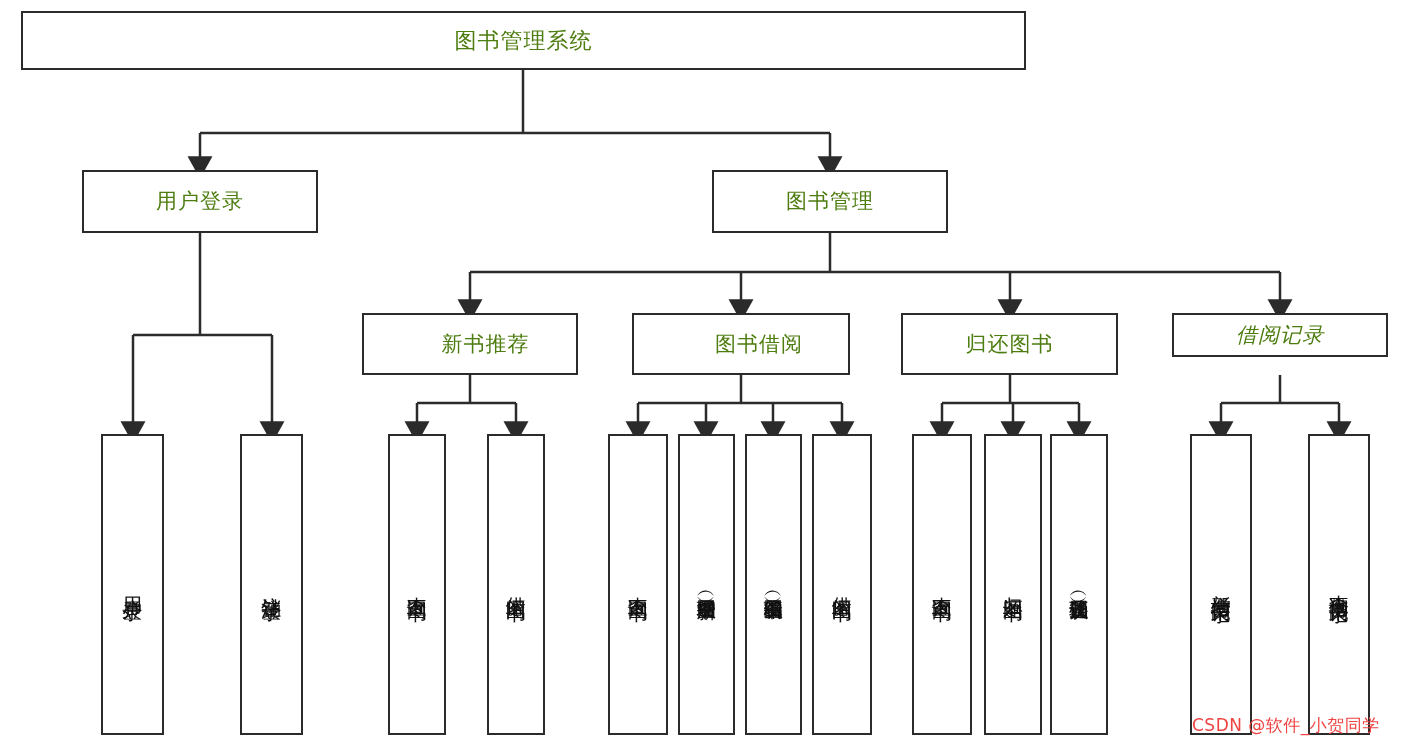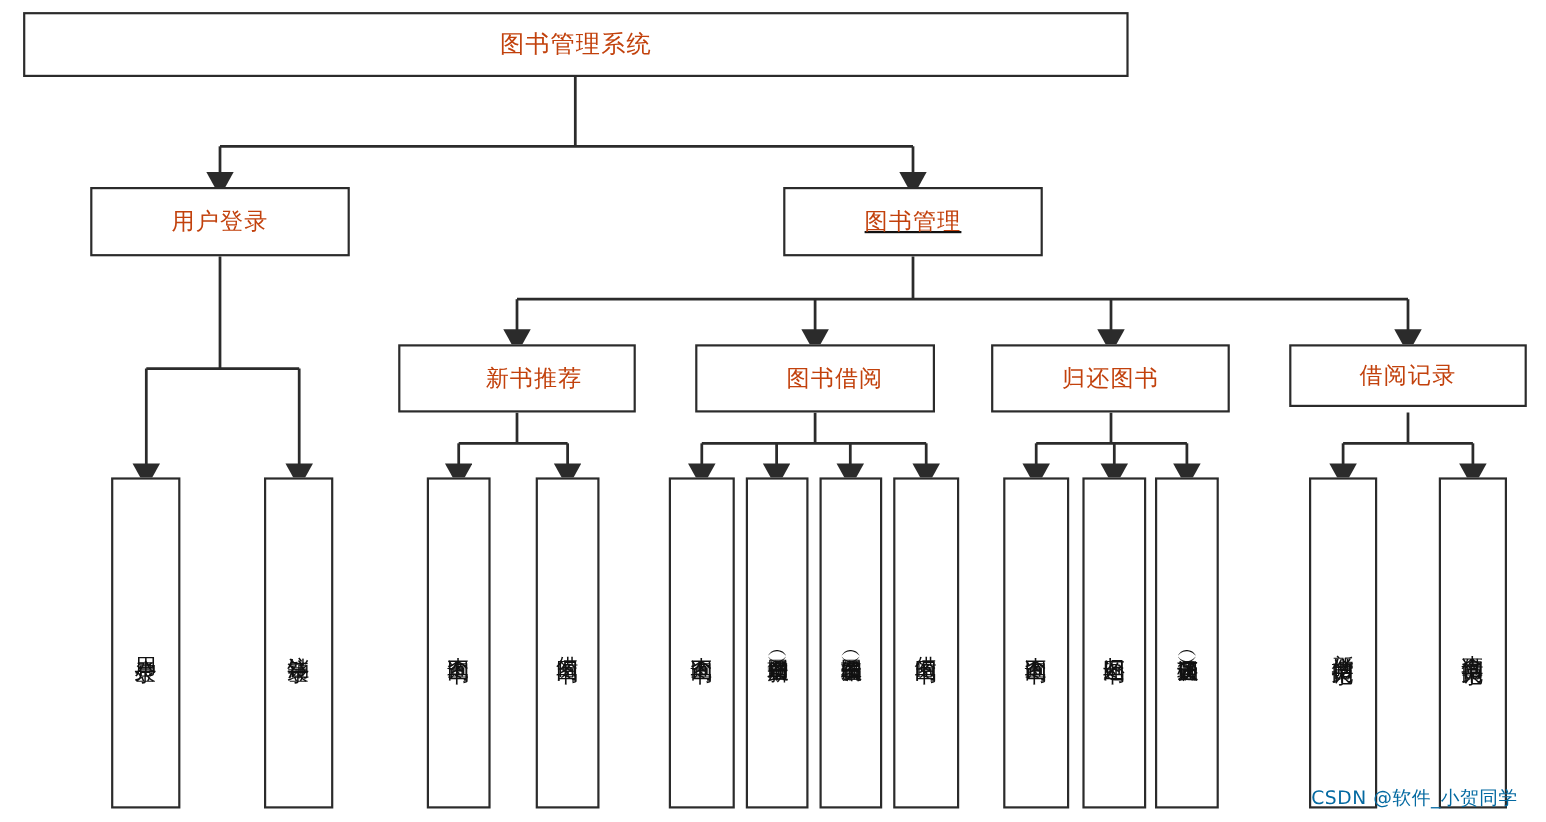--- a/index.html
+++ b/index.html
@@ -32,21 +32,21 @@
     display: flex;
     align-items: center;
     justify-content: center;
     color: #111111;
   }
   .node-label {
     font-size: 21px;
     line-height: 1.15;
     letter-spacing: 1px;
     white-space: nowrap;
-    color: #c2410c;
+    color: #4d7c0f;
   }
   .node-root .node-label { font-size: 22px; }
   .leaf-box {
     position: absolute;
     box-sizing: border-box;
     border: 2.5px solid #2b2b2b;
     background: #ffffff;
     display: flex;
     align-items: center;
     justify-content: center;
@@ -57,21 +57,21 @@
     text-orientation: upright;
     font-size: 20px;
     line-height: 1.12;
     letter-spacing: 2px;
     color: #111111;
     white-space: nowrap;
   }
   .watermark {
     position: absolute;
     font-size: 17px;
-    color: #0369a1;
+    color: #ef4444;
     white-space: nowrap;
     letter-spacing: 0.5px;
   }
 </style>
 </head>
 <body>
 
 <div id="canvas">
 
   <svg class="diagram" viewBox="0 0 1405 747" xmlns="http://www.w3.org/2000/svg">
@@ -136,34 +136,34 @@
     </g>
   </svg>
 
   <div class="node-box node-root" style="left:21px; top:11px; width:1005px; height:59px;">
     <span class="node-label">图书管理系统</span>
   </div>
 
   <div class="node-box" style="left:82px; top:170px; width:236px; height:63px;">
     <span class="node-label">用户登录</span>
   </div>
-  <div class="node-box" style="left:712px; top:170px; width:236px; height:63px;text-decoration:underline;">
+  <div class="node-box" style="left:712px; top:170px; width:236px; height:63px;">
     <span class="node-label">图书管理</span>
   </div>
 
   <div class="node-box" style="left:362px; top:313px; width:216px; height:62px;padding-left:31px;">
     <span class="node-label">新书推荐</span>
   </div>
   <div class="node-box" style="left:632px; top:313px; width:218px; height:62px;padding-left:36px;">
     <span class="node-label">图书借阅</span>
   </div>
   <div class="node-box" style="left:901px; top:313px; width:217px; height:62px;">
     <span class="node-label">归还图书</span>
   </div>
-  <div class="node-box" style="left:1172px; top:313px; width:216px; height:57px;">
+  <div class="node-box" style="left:1172px; top:313px; width:216px; height:44px;font-style:italic;">
     <span class="node-label">借阅记录</span>
   </div>
 
   <div class="leaf-box" style="left:101px; top:434px; width:63px; height:301px;">
     <span class="leaf-label">用户登录</span>
   </div>
   <div class="leaf-box" style="left:240px; top:434px; width:63px; height:301px;">
     <span class="leaf-label">注销登录</span>
   </div>
 

